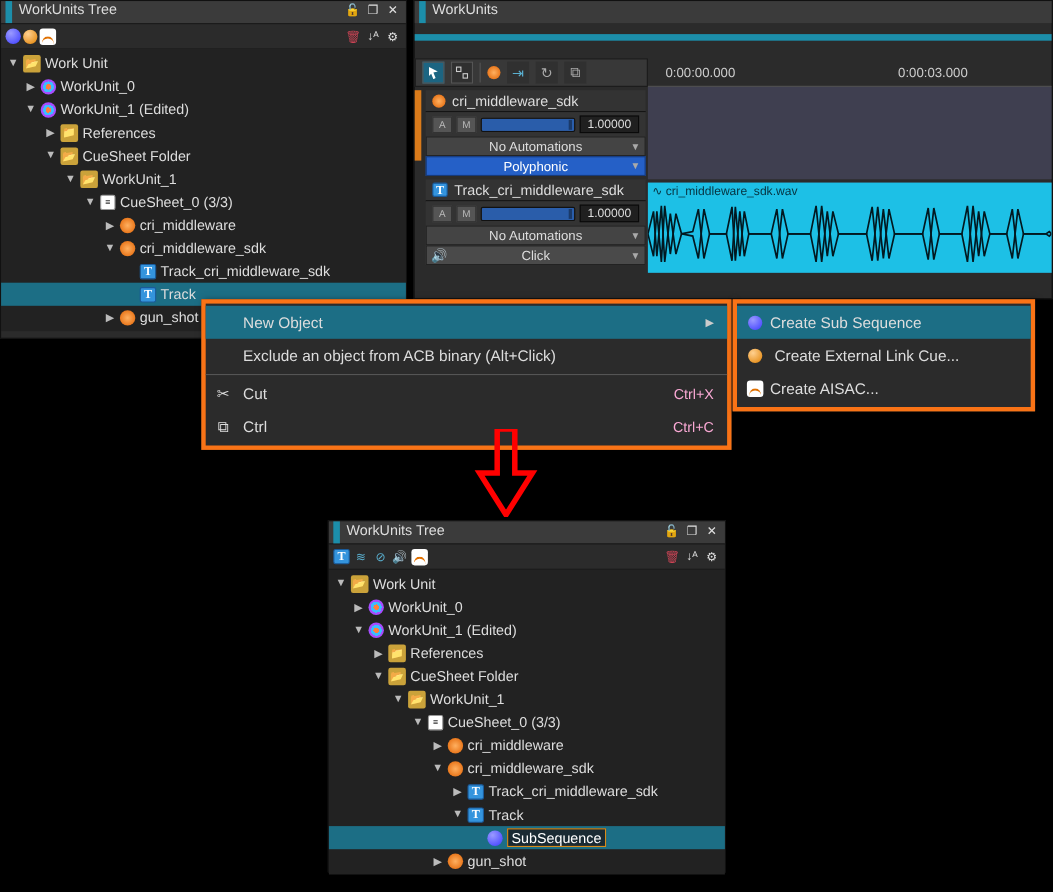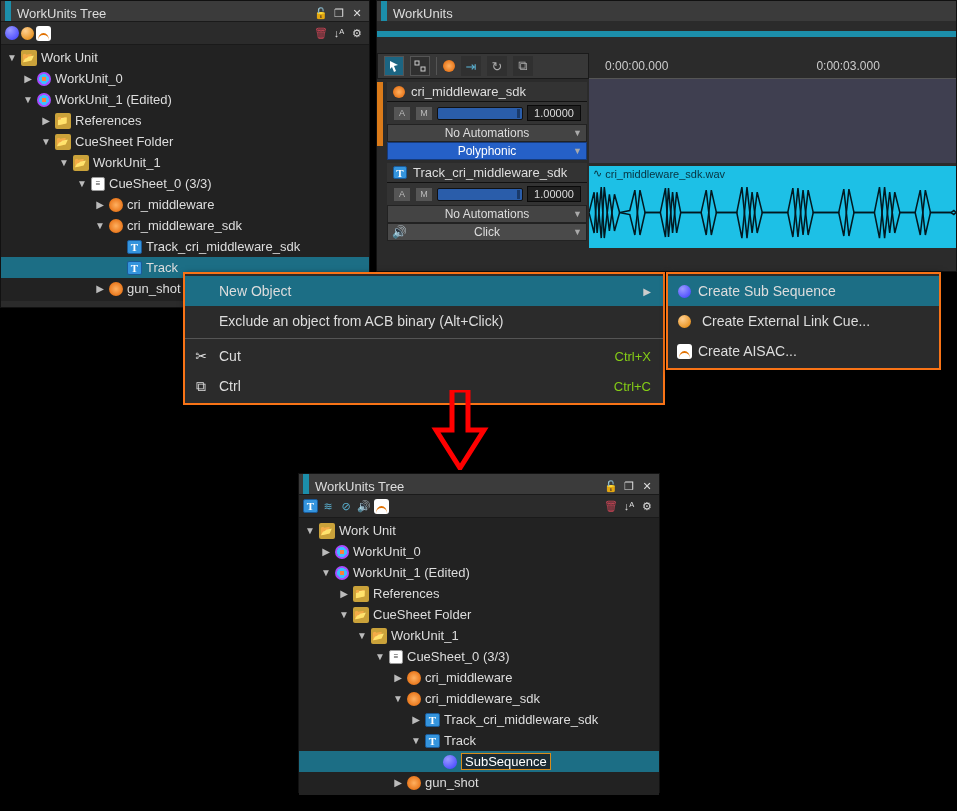--- a/index.html
+++ b/index.html
@@ -1,18 +1,18 @@
 <!DOCTYPE html>
 <html><head>
 <meta charset="utf-8">
 <style>
   * { box-sizing: border-box; margin: 0; padding: 0; font-family: "Segoe UI", Tahoma, sans-serif; }
   body { background: #000; width: 957px; height: 811px; position: relative; color: #ddd; font-size: 13px; overflow: hidden; }
   .panel { position: absolute; background: #2b2b2b; border: 1px solid #111; }
-  .titlebar { height: 20px; background: #3b3b3b; display: flex; align-items: flex-end; padding: 0 4px; font-size: 13px; }
+  .titlebar { height: 20px; background: #3b3b3b; display: flex; align-items: flex-start; padding: 0 4px; font-size: 13px; }
   .titlebar .accent { width: 6px; height: 100%; background: #1c8eaa; margin-right: 6px; }
   .titlebar .icons { margin-left: auto; display: flex; gap: 2px; }
   .icon-btn { width: 16px; height: 16px; display: inline-flex; align-items: center; justify-content: center; cursor: pointer; font-size: 11px; }
   .toolbar { height: 24px; background: #2b2b2b; border-top: 1px solid #1a1a1a; border-bottom: 1px solid #1a1a1a; display: flex; align-items: center; padding: 0 4px; gap: 2px; }
   .toolbar .spacer { flex: 1; }
 
   
   .tree { background: #222; padding: 2px 0; }
   .row { display: flex; align-items: center; height: 21px; padding-left: 4px; gap: 4px; cursor: default; white-space: nowrap; }
   .row.sel { background: #1c6e85; }
@@ -48,26 +48,26 @@
   .dd.blue { background: #2560c7; border-color: #163a7a; color: #fff; }
   .dd.gray { background: #4a4a4a; }
   .orange-bar { position: absolute; width: 6px; background: #db7b1a; }
 
   .wave-area { position: absolute; background: #3f3f50; }
   .wave-clip { position: absolute; background: #1dc0e6; overflow: hidden; }
   .wave-clip .clip-label { position: absolute; left: 4px; top: 1px; font-size: 11px; color: #07323f; display: flex; align-items: center; gap: 3px; }
   .wave-svg { position: absolute; left:0; right:0; bottom:0; top:16px; }
 
   
-  .menu { position: absolute; background: #2b2b2b; border: 2px solid #f97316; box-shadow: 2px 2px 6px #000a; padding: 2px 0; }
+  .menu { position: absolute; background: #2b2b2b; border: 4px solid #f97316; box-shadow: 2px 2px 6px #000a; padding: 2px 0; }
   .menu-item { height: 30px; display: flex; align-items: center; padding: 0 12px 0 34px; gap: 10px; position: relative; font-size: 14px; }
   .menu-item.hi { background: #1c6e85; }
   .menu-item .micon { position: absolute; left: 8px; width: 16px; height: 16px; display: flex; align-items: center; justify-content: center; }
   .menu-item .arrow { margin-left: auto; font-size: 10px; color: #ccc; }
-  .menu-item .shortcut { margin-left: auto; color: #84cc16; font-size: 13px; }
+  .menu-item .shortcut { margin-left: auto; color: #f9a8d4; font-size: 13px; }
   .menu-sep { height: 1px; background: #555; margin: 2px 0; }
 
   .editbox { background: #1a2a33; border: 1px solid #d88b1a; color: #fff; padding: 0 3px; height: 17px; display: inline-flex; align-items: center; font-size: 13px; }
 
   .arrow-down { position: absolute; }
 
   
   .glyph-trash { color: #c45; }
 </style>
 </head>

